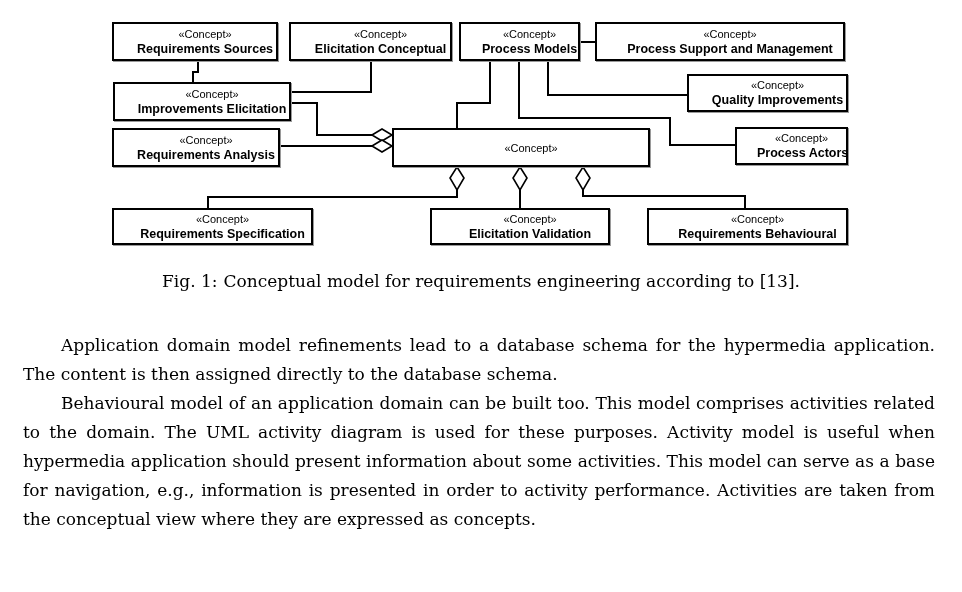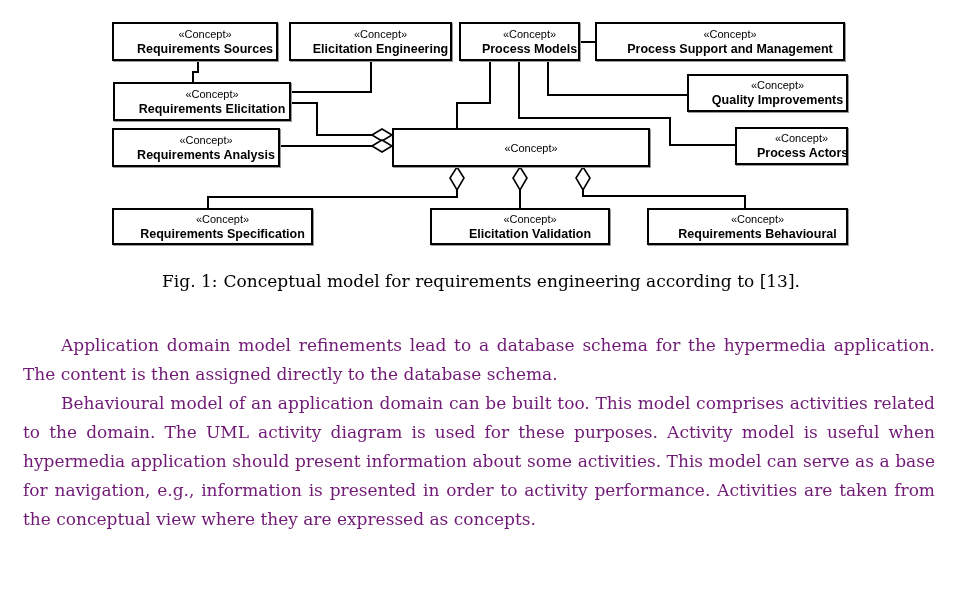--- a/index.html
+++ b/index.html
@@ -26,21 +26,21 @@
   .b9{left:112px;top:208px;width:201px;height:37px;}
   .b10{left:430px;top:208px;width:180px;height:37px;}
   .b11{left:647px;top:208px;width:201px;height:37px;}
   
   .caption{position:absolute;left:0;top:271px;width:962px;text-align:center;
            font-family:"DejaVu Serif","Liberation Serif",serif;font-size:17px;color:#000;}
   .caption .cap-label{font-weight:normal;margin-right:6px;}
   
   .bodytext{position:absolute;left:23px;top:331px;width:912px;
             font-family:"DejaVu Serif","Liberation Serif",serif;font-size:17px;
-            line-height:29px;text-align:justify;color:#701a75;}
+            line-height:29px;text-align:justify;color:#000000;}
   .bodytext p{margin:0;text-indent:38px;}
 </style>
 </head>
 <body>
 
 <div class="page">
 
   <div class="figure">
     <svg width="962" height="260" viewBox="0 0 962 260">
       <g stroke="#000" stroke-width="2" fill="none">
@@ -64,37 +64,37 @@
         <polygon points="583,167 590,178 583,190 576,178"></polygon>
       </g>
     </svg>
 
     <div class="cbox b0">
       <span class="st">«Concept»</span>
       <span class="nm">Requirements Sources</span>
     </div>
     <div class="cbox b1">
       <span class="st">«Concept»</span>
-      <span class="nm">Elicitation Engineering</span>
+      <span class="nm">Elicitation Conceptual</span>
     </div>
     <div class="cbox b2">
       <span class="st">«Concept»</span>
       <span class="nm">Process Models</span>
     </div>
     <div class="cbox b3">
       <span class="st">«Concept»</span>
       <span class="nm">Process Support and Management</span>
     </div>
     <div class="cbox b4">
       <span class="st">«Concept»</span>
       <span class="nm">Quality Improvements</span>
     </div>
     <div class="cbox b5">
       <span class="st">«Concept»</span>
-      <span class="nm">Requirements Elicitation</span>
+      <span class="nm">Improvements Elicitation</span>
     </div>
     <div class="cbox b6">
       <span class="st">«Concept»</span>
       <span class="nm">Requirements Analysis</span>
     </div>
     <div class="cbox b7">
       <span class="st">«Concept»</span>
     </div>
     <div class="cbox b8">
       <span class="st">«Concept»</span>

